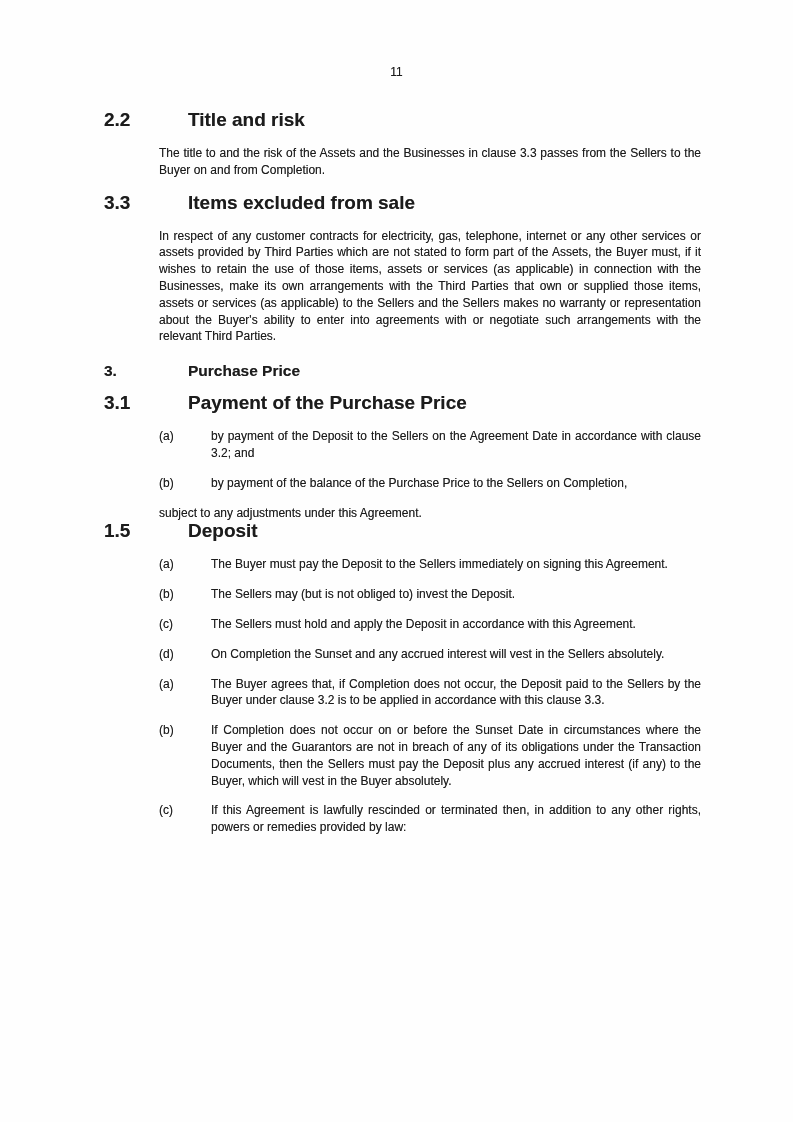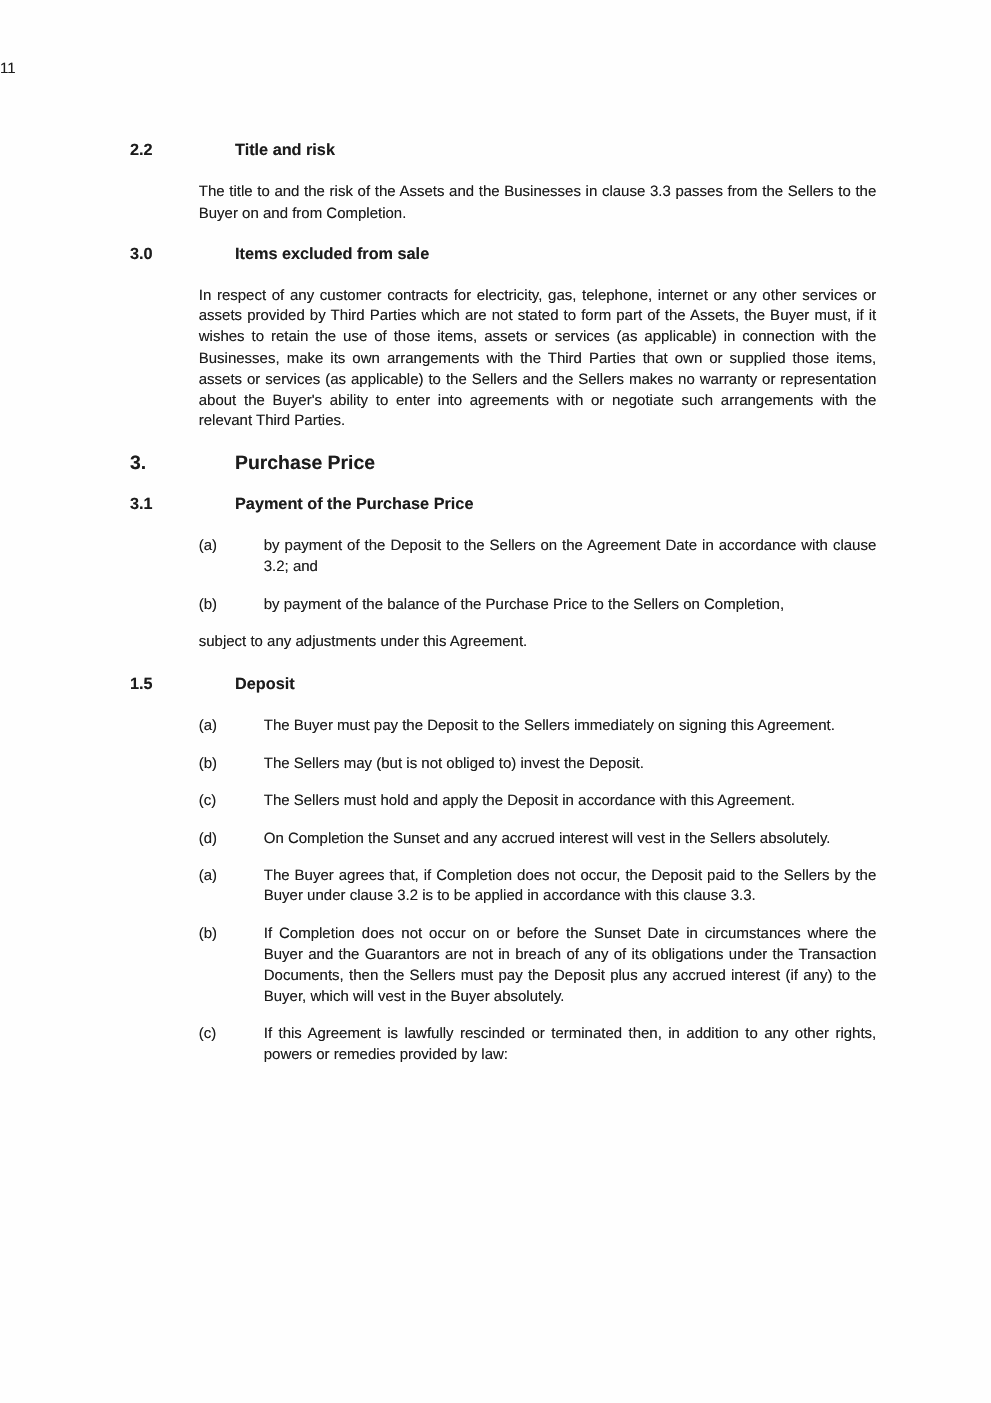--- a/index.html
+++ b/index.html
@@ -13,53 +13,54 @@
     height: 1122px;
     background: #fefefe;
     font-family: "Liberation Sans", "DejaVu Sans", sans-serif;
     font-size: 12px;
     color: #1c1c1c;
     overflow: hidden;
     text-shadow: 0 0 0.5px rgba(40,40,40,0.55);
   }
   .pageno {
     position: absolute;
-    top: 47px;
+    top: 65px;
     left: 0;
     width: 100%;
+    text-align: center;
     font-size: 12px;
   }
   .content {
     position: absolute;
     left: 104px;
     top: 112px;
     width: 597px;
   }
   p { margin: 0; }
   .sec-head {
     display: flex;
     font-weight: bold;
-    font-size: 13px;
+    font-size: 19px;
     line-height: 15px;
     margin: 0 0 18px 0;
   }
   .sec-head.big {
     font-size: 15.5px;
     line-height: 19px;
     margin-bottom: 15px;
   }
   .sec-num { flex: 0 0 55px; }
   .sec-title { flex: 1; margin-left: 29px; }
   .body {
     margin: 0 0 16px 55px;
     line-height: 16.8px;
     text-align: justify;
   }
   .cont {
-    margin: 0 0 18px 55px;
+    margin: 0 0 2px 55px;
     line-height: 16.8px;
   }
   .li {
     display: flex;
     margin: 0 0 13px 55px;
     line-height: 16.8px;
   }
   .li-m { flex: 0 0 52px; }
   .li-t { flex: 1; text-align: justify; }
 </style>
@@ -75,21 +76,21 @@
     <div class="sec">
       <div class="sec-head">
         <span class="sec-num">2.2</span>
         <span class="sec-title">Title and risk</span>
       </div>
       <p class="body">The title to and the risk of the Assets and the Businesses in clause 3.3 passes from the Sellers to the Buyer on and from Completion.</p>
     </div>
 
     <div class="sec">
       <div class="sec-head">
-        <span class="sec-num">3.0</span>
+        <span class="sec-num">3.3</span>
         <span class="sec-title">Items excluded from sale</span>
       </div>
       <p class="body">In respect of any customer contracts for electricity, gas, telephone, internet or any other services or assets provided by Third Parties which are not stated to form part of the Assets, the Buyer must, if it wishes to retain the use of those items, assets or services (as applicable) in connection with the Businesses, make its own arrangements with the Third Parties that own or supplied those items, assets or services (as applicable) to the Sellers and the Sellers makes no warranty or representation about the Buyer's ability to enter into agreements with or negotiate such arrangements with the relevant Third Parties.</p>
     </div>
 
     <div class="sec">
       <div class="sec-head big">
         <span class="sec-num">3.</span>
         <span class="sec-title">Purchase Price</span>
       </div>

